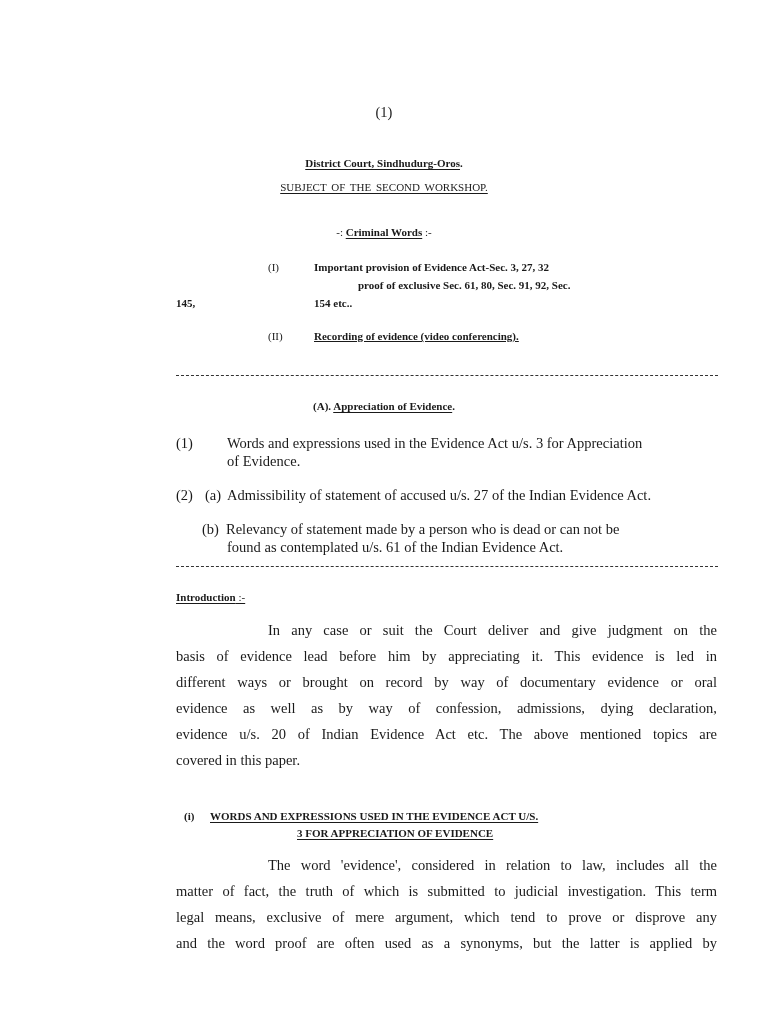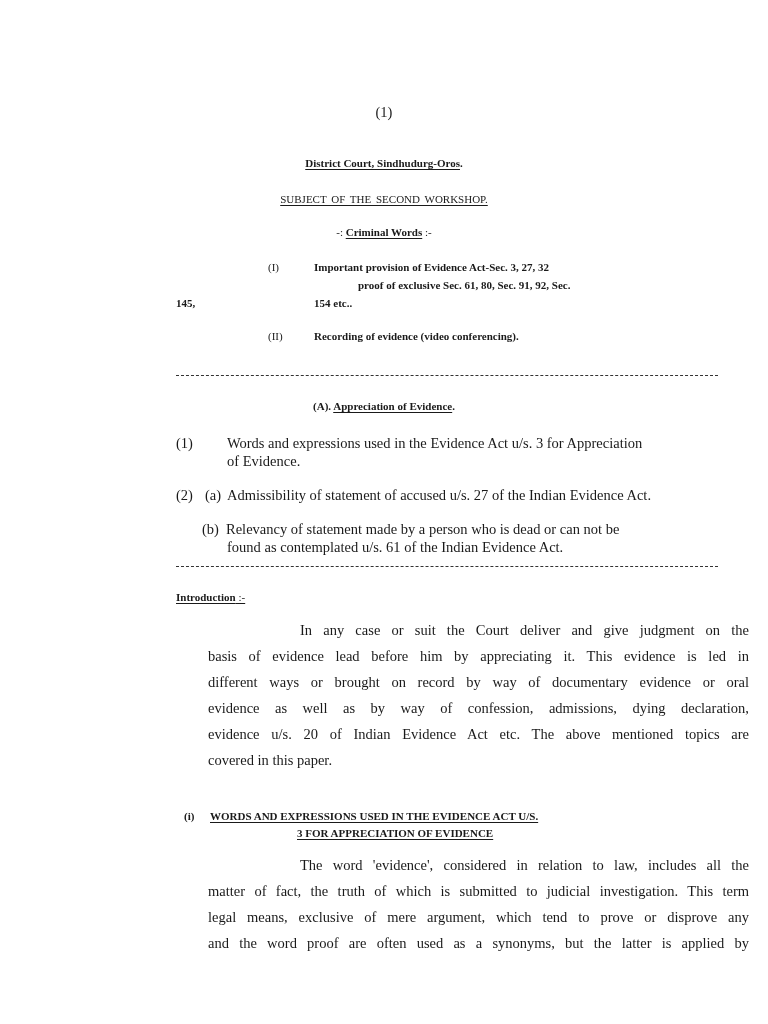--- a/index.html
+++ b/index.html
@@ -38,21 +38,20 @@
     }
 
     .justify {
       position: absolute;
       left: 176px;
       width: 541px;
       font-size: 14.5px;
       line-height: 26px;
       text-align: justify;
       white-space: normal;
-      margin-left: 32px;
     }
     .jline {
       display: block;
       height: 26px;
       text-align: justify;
       text-align-last: justify;
       white-space: nowrap;
       overflow: visible;
     }
     .jline.last { text-align-last: left; }
@@ -62,36 +61,36 @@
 <body>
 
 <div class="page">
 
   <div class="abs center fs14" style="top:104px;">(1)</div>
 
   <div class="abs center bold fs15" style="top:157px;">
     <span class="u">District Court, Sindhudurg-Oros</span><span>.</span>
   </div>
 
-  <div class="abs center fs15" style="top:193px; word-spacing:2px;">
+  <div class="abs center fs15" style="top:181px; word-spacing:2px;">
     <span class="u">SUBJECT  OF  THE  SECOND  WORKSHOP.</span>
   </div>
 
   <div class="abs center bold fs15" style="top:226px;">
     <span style="font-weight:normal;">-: </span><span class="u">Criminal Words</span><span style="font-weight:normal;"> :-</span>
   </div>
 
   <div class="abs bold fs15" style="left:268px; top:261px; font-weight:normal;">(I)</div>
   <div class="abs bold fs15" style="left:314px; top:261px;">Important provision of Evidence Act-Sec. 3, 27, 32</div>
   <div class="abs bold fs15" style="left:358px; top:279px;">proof of exclusive Sec. 61, 80, Sec. 91, 92, Sec.</div>
   <div class="abs bold fs15" style="left:176px; top:297px;">145,</div>
   <div class="abs bold fs15" style="left:314px; top:297px;">154 etc..</div>
 
   <div class="abs fs15" style="left:268px; top:330px;">(II)</div>
-  <div class="abs bold fs15" style="left:314px; top:330px;">Recording of evidence (video conferencing).</div>
+  <div class="abs bold fs15" style="left:314px; top:330px;text-decoration:underline;">Recording of evidence (video conferencing).</div>
 
   <div class="dash" style="top:375px;"></div>
 
   <div class="abs center bold fs15" style="top:400px;">
     <span>(A).  </span><span class="u">Appreciation of Evidence</span><span>.</span>
   </div>
 
   <div class="abs fs14" style="left:176px; top:435px;">(1)</div>
   <div class="abs fs14" style="left:227px; top:435px;">Words and expressions used in the Evidence Act u/s. 3 for Appreciation</div>
   <div class="abs fs14" style="left:227px; top:453px;">of Evidence.</div>

